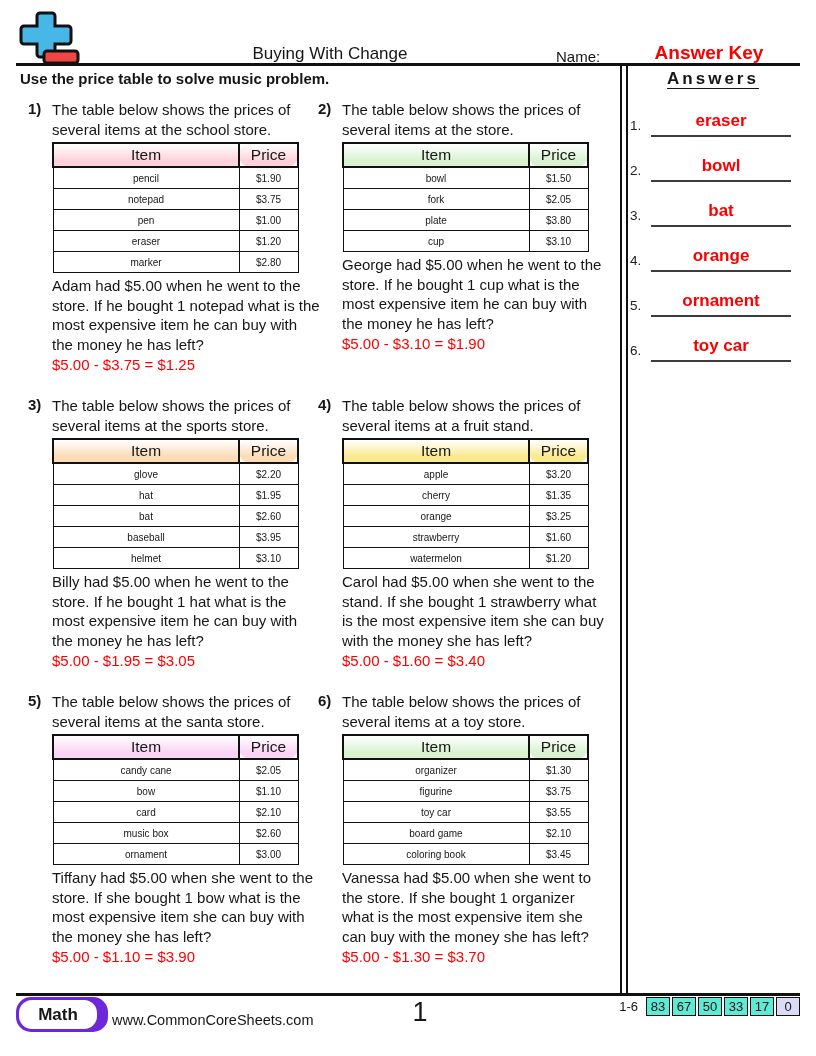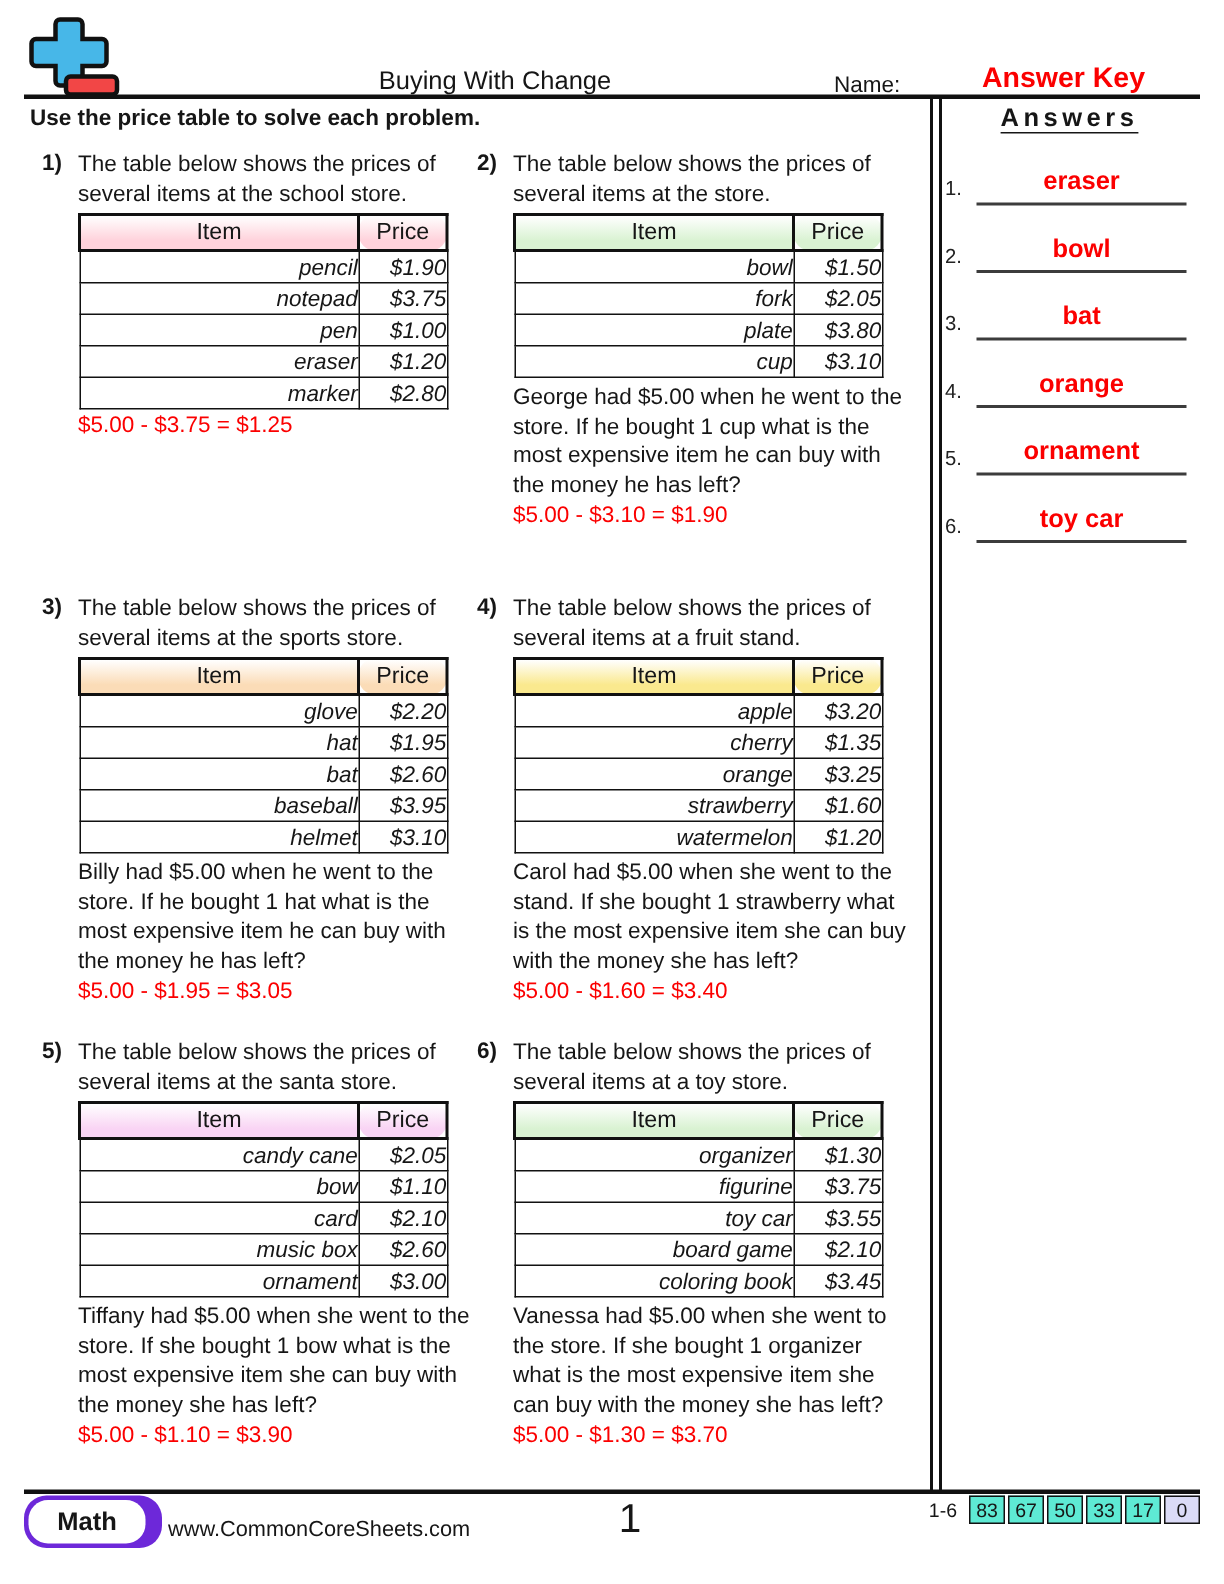--- a/index.html
+++ b/index.html
@@ -32,21 +32,21 @@
 
   
   .problem { position:absolute; width:292px; }
   .col-l { left:28px; } .col-r { left:318px; }
   .row-0 { top:100px; } .row-1 { top:396px; } .row-2 { top:692px; }
   .p-num { position:absolute; left:0; top:0; font-size:15px; font-weight:bold; }
   .p-body { margin-left:24px; }
   .p-intro { font-size:15px; line-height:19.5px; }
   table.price-table { border-collapse:collapse; margin-top:3px; table-layout:fixed; }
   .price-table th { border:2px solid #111; height:22px; font-weight:normal; font-size:15.5px; padding:0; }
-  .price-table td { border:1.5px solid #111; height:20px; font-size:15px; text-align:right; padding:0;font-style:italic; }
+  .price-table td { border:1.5px solid #111; height:20px; font-size:10px; text-align:center; padding:0; }
   .col-item { width:184px; } .col-price { width:57px;border-radius:11px; }
   .theme-pink   { background:linear-gradient(180deg,#ffffff,#ffd2db 75%); }
   .theme-green  { background:linear-gradient(180deg,#ffffff,#d9f2d2 75%); }
   .theme-peach  { background:linear-gradient(180deg,#ffffff,#fbdcb7 75%); }
   .theme-yellow { background:linear-gradient(180deg,#ffffff,#fae98e 75%); }
   .theme-violet { background:linear-gradient(180deg,#ffffff,#f9d4f4 75%); }
   .p-question { font-size:15px; line-height:19.5px; margin-top:3px; }
   .p-work { font-size:15px; margin-top:2px; color:#fb0000; }
 
   
@@ -73,21 +73,21 @@
   <div class="logo">
     <svg width="64" height="56" viewBox="0 0 64 56">
       <path d="M24 4 h12 a3 3 0 0 1 3 3 v10 h13 a3 3 0 0 1 3 3 v12 a3 3 0 0 1 -3 3 h-13 v10 a3 3 0 0 1 -3 3 h-12 a3 3 0 0 1 -3 -3 v-10 h-13 a3 3 0 0 1 -3 -3 v-12 a3 3 0 0 1 3 -3 h13 v-10 a3 3 0 0 1 3 -3 z" fill="#47b7e8" stroke="#111" stroke-width="3"></path>
       <rect x="28" y="42" width="34" height="12" rx="3" fill="#f24646" stroke="#111" stroke-width="3"></rect>
     </svg>
   </div>
   <div class="page-title">Buying With Change</div>
   <div class="name-label">Name:</div>
   <div class="name-value">Answer Key</div>
   <div class="header-line"></div>
-  <div class="instructions">Use the price table to solve each problem.</div>
+  <div class="instructions">Use the price table to solve music problem.</div>
 
   <div class="v-sep"></div>
   <div class="answers-title">Answers</div>
 
   <div class="answer-item ai-0">
     <span class="answer-num">1.</span>
     <div class="answer-line">eraser</div>
   </div>
   <div class="answer-item ai-1">
     <span class="answer-num">2.</span>
@@ -137,20 +137,21 @@
           <tr>
               <td>eraser</td>
               <td>$1.20</td>
             </tr>
           <tr>
               <td>marker</td>
               <td>$2.80</td>
             </tr>
         </tbody>
       </table>
+      <div class="p-question">Adam had $5.00 when he went to the store. If he bought 1 notepad what is the most expensive item he can buy with the money he has left?</div>
       <div class="p-work">$5.00 - $3.75 = $1.25</div>
     </div>
   </div>
 
   <div class="problem col-r row-0">
     <div class="p-num">2)</div>
     <div class="p-body">
       <div class="p-intro">The table below shows the prices of several items at the store.</div>
       <table class="price-table">
         <thead>

